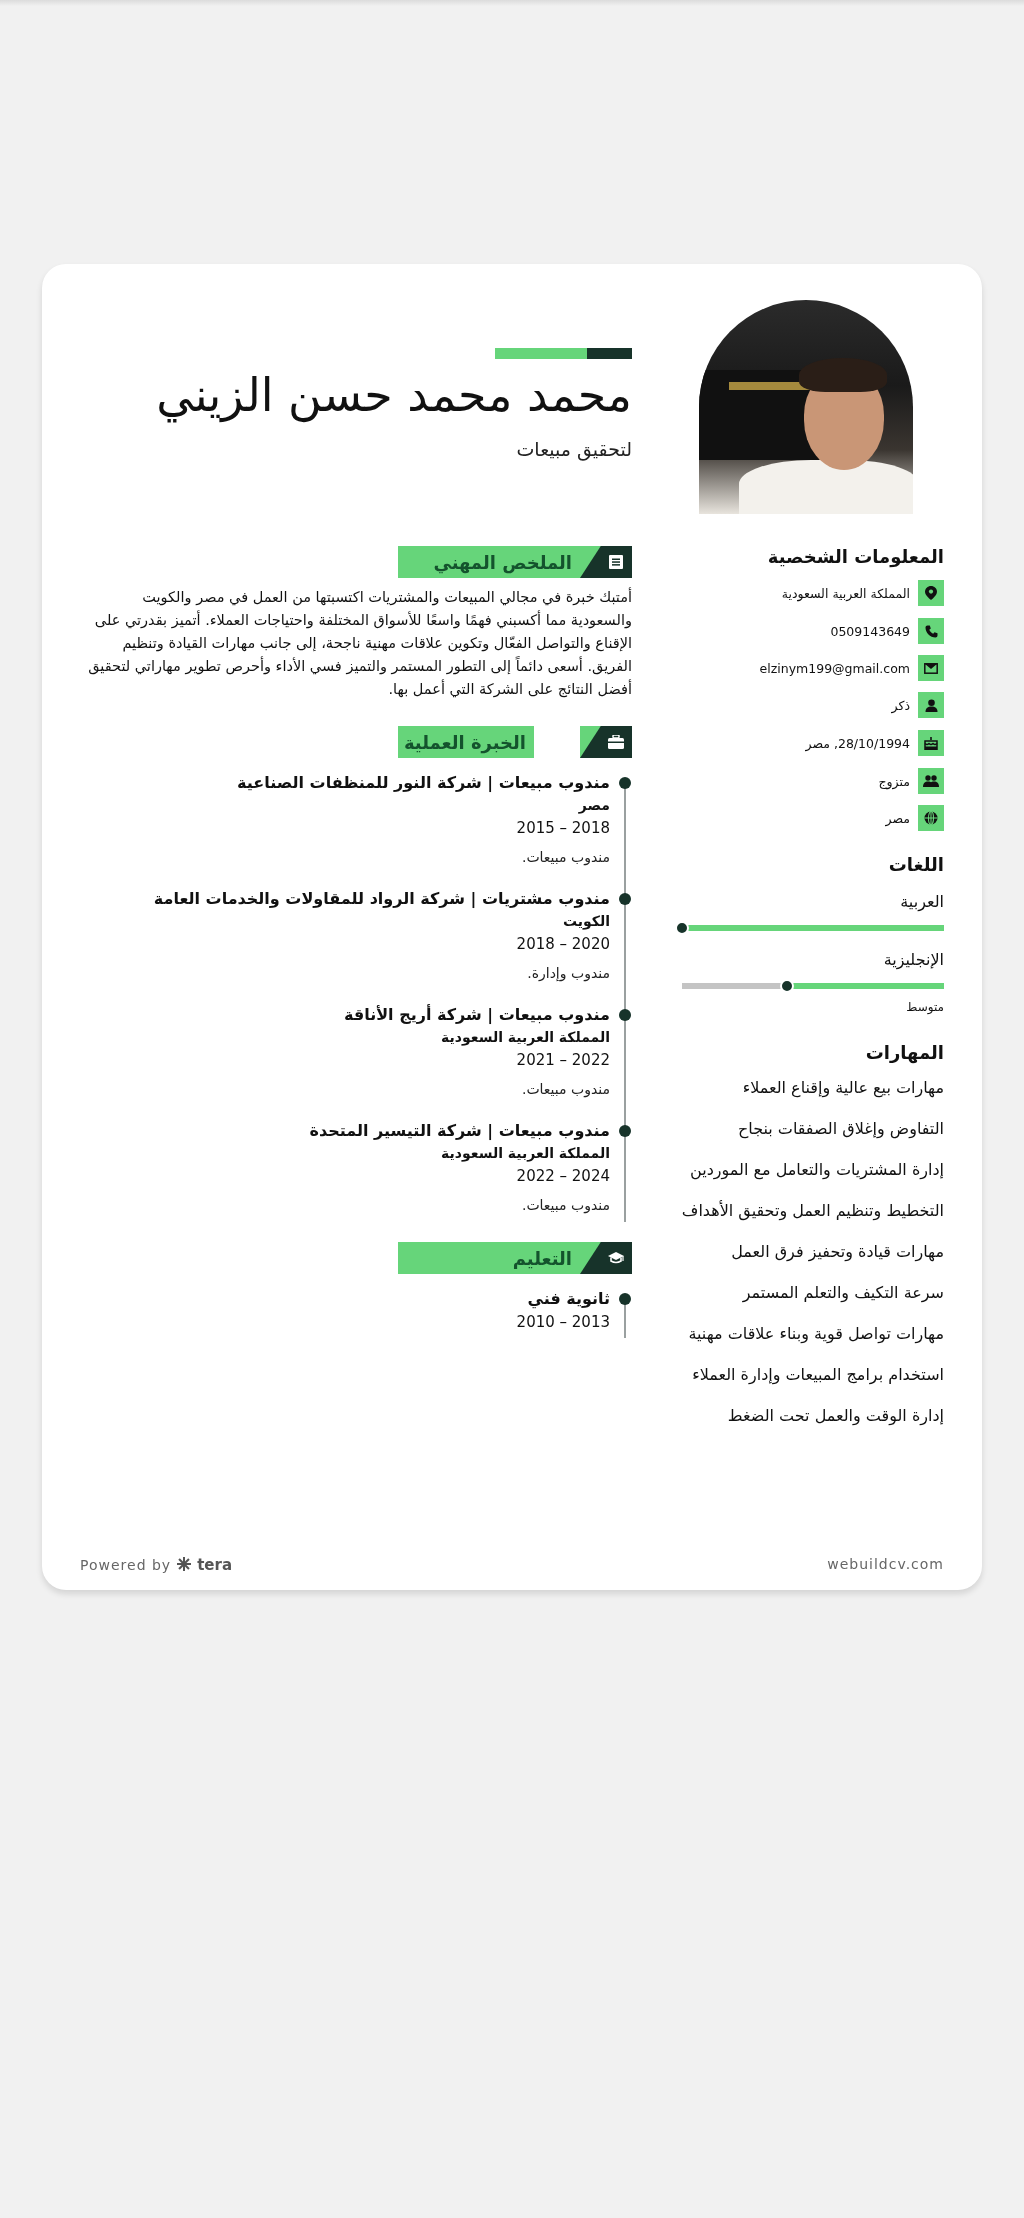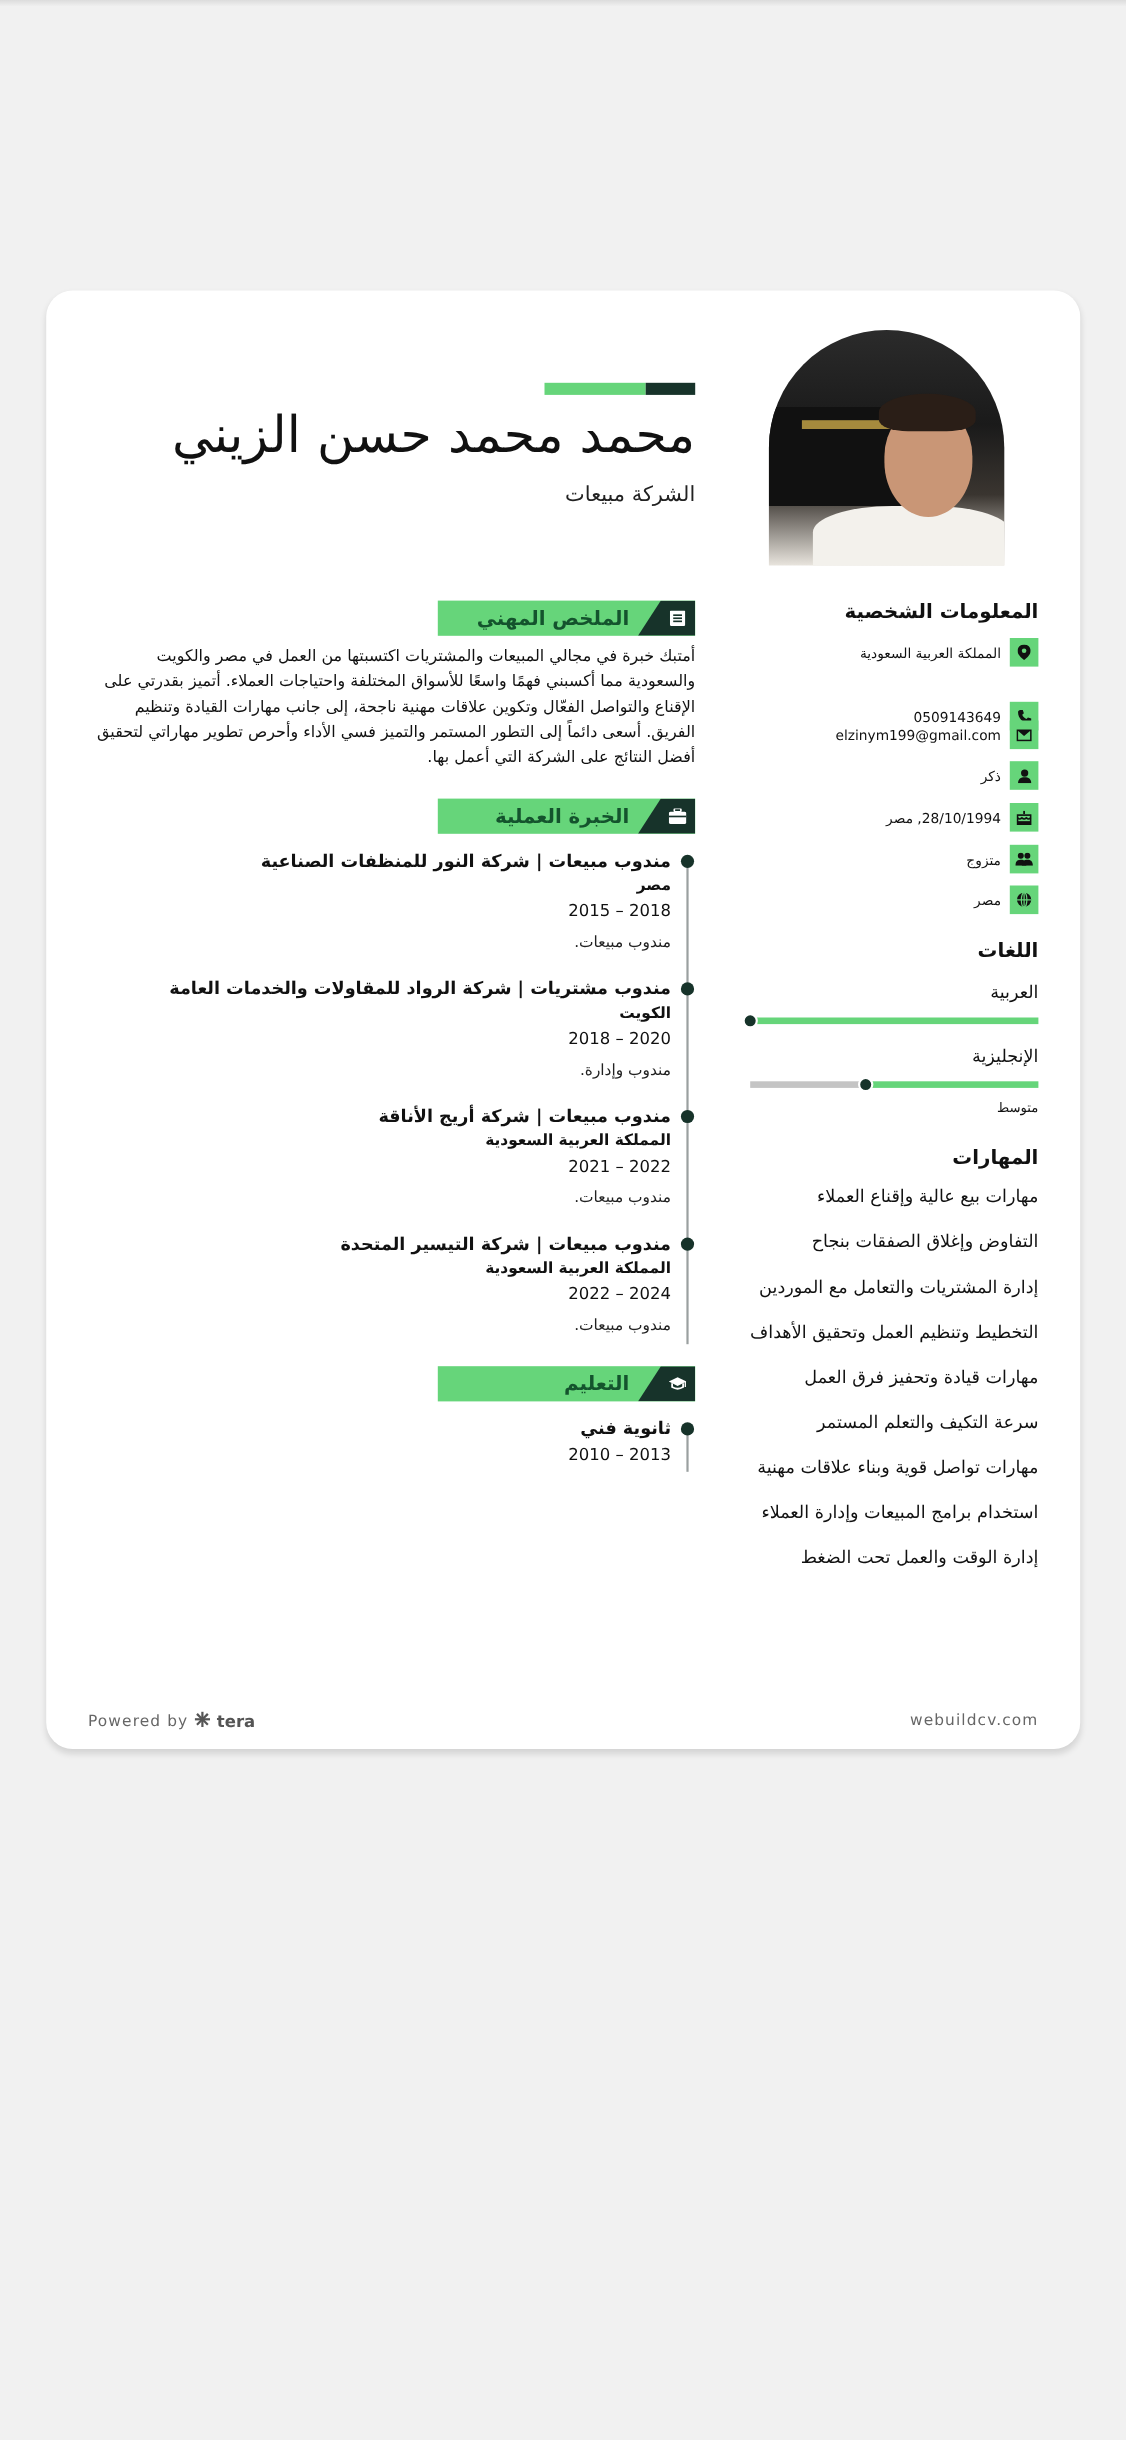--- a/index.html
+++ b/index.html
@@ -139,38 +139,38 @@
 <div class="topbar-shadow"></div>
 
 <div class="card">
 
   <div class="main">
     <div class="accent-bar">
       <div class="g"></div>
       <div class="d"></div>
     </div>
     <h1 class="name">محمد محمد حسن الزيني</h1>
-    <div class="job-title">الشركة مبيعات</div>
+    <div class="job-title">لتحقيق مبيعات</div>
 
     <div class="section-head" style="top:282px;">
       <div class="label">الملخص المهني</div>
       <div class="icon-box">
         <div class="ico">
           <svg width="14" height="14" viewBox="0 0 14 14">
               <rect x="0" y="0" width="14" height="14" rx="1" fill="#fff"></rect>
               <rect x="3" y="3.5" width="8" height="1.5" fill="#17332a"></rect>
               <rect x="3" y="6.3" width="8" height="1.5" fill="#17332a"></rect>
               <rect x="3" y="9.1" width="8" height="1.5" fill="#17332a"></rect>
             </svg>
         </div>
       </div>
     </div>
     <p class="summary">أمتبك خبرة في مجالي المبيعات والمشتريات اكتسبتها من العمل في مصر والكويت والسعودية مما أكسبني فهمًا واسعًا للأسواق المختلفة واحتياجات العملاء. أتميز بقدرتي على الإقناع والتواصل الفعّال وتكوين علاقات مهنية ناجحة، إلى جانب مهارات القيادة وتنظيم الفريق. أسعى دائماً إلى التطور المستمر والتميز فسي الأداء وأحرص تطوير مهاراتي لتحقيق أفضل النتائج على الشركة التي أعمل بها.</p>
 
-    <div class="section-head" style="top:462px;">
+    <div class="section-head" style="top:462px;gap:46px;">
       <div class="label">الخبرة العملية</div>
       <div class="icon-box">
         <div class="ico">
           <svg width="16" height="14" viewBox="0 0 16 14">
               <rect x="5" y="0" width="6" height="3" rx="1" fill="none" stroke="#fff" stroke-width="1.5"></rect>
               <rect x="0" y="3" width="16" height="11" rx="1.5" fill="#fff"></rect>
               <rect x="0" y="6.5" width="16" height="1.5" fill="#17332a"></rect>
             </svg>
         </div>
       </div>
@@ -243,21 +243,21 @@
 
     <div class="info-row" style="top:316px;">
       <div class="info-icon">
         <svg width="12" height="14" viewBox="0 0 12 14">
             <path d="M6,0 C2.7,0 0,2.6 0,5.8 C0,9.8 6,14 6,14 C6,14 12,9.8 12,5.8 C12,2.6 9.3,0 6,0 Z" fill="#111"></path>
             <circle cx="6" cy="5.6" r="2.1" fill="#66d57a"></circle>
           </svg>
       </div>
       <div class="info-text">المملكة العربية السعودية</div>
     </div>
-    <div class="info-row" style="top:354px;margin-top:20px;">
+    <div class="info-row" style="top:354px;">
       <div class="info-icon">
         <svg width="13" height="13" viewBox="0 0 13 13">
             <path d="M2.5,0.5 L4.8,0.5 L5.8,3.5 L4.3,4.8 C5,6.6 6.4,8 8.2,8.7 L9.5,7.2 L12.5,8.2 L12.5,10.5 C12.5,11.6 11.6,12.5 10.5,12.5 C5.1,12.5 0.5,7.9 0.5,2.5 C0.5,1.4 1.4,0.5 2.5,0.5 Z" fill="#111"></path>
           </svg>
       </div>
       <div class="info-text">0509143649</div>
     </div>
     <div class="info-row" style="top:391px;">
       <div class="info-icon">
         <svg width="14" height="11" viewBox="0 0 14 11">

